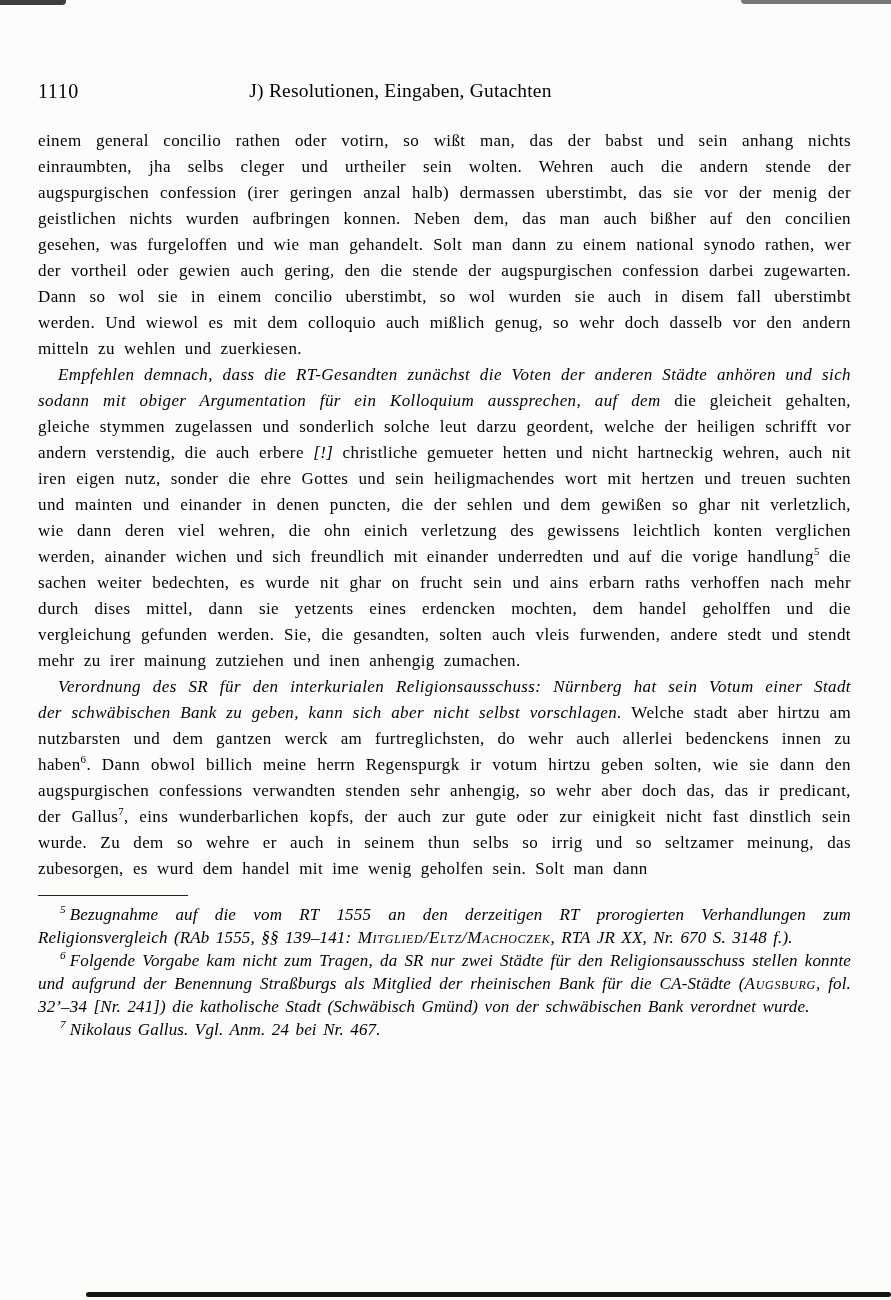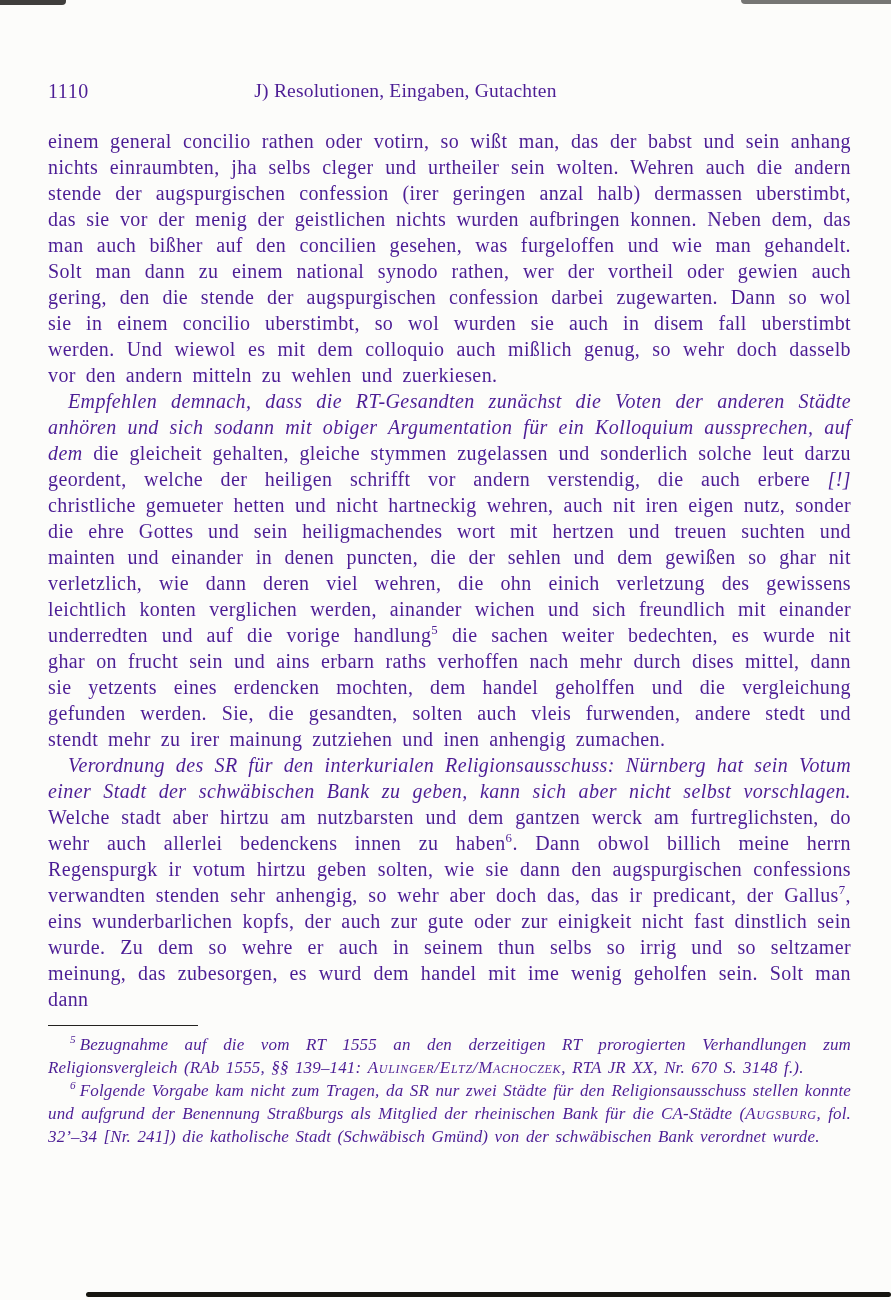--- a/index.html
+++ b/index.html
@@ -5,25 +5,25 @@
   html, body {
     margin: 0;
     padding: 0;
     background: #ffffff;
   }
   .page {
     position: relative;
     width: 891px;
     height: 1300px;
     background: #fcfcfa;
-    color: #4c1d95;
+    color: #000000;
     font-family: "Liberation Serif", serif;
     overflow: hidden;
     box-sizing: border-box;
-    padding: 80px 40px 0 48px;
+    padding: 80px 40px 0 38px;
   }
   .header-row {
     position: relative;
     height: 26px;
     margin-bottom: 22px;
   }
   .page-number {
     position: absolute;
     left: 0;
     top: 0;
@@ -34,21 +34,21 @@
     position: absolute;
     left: 0;
     right: 0;
     top: 0;
     text-align: center;
     font-size: 19.5px;
     transform: translateX(-44px);
     letter-spacing: 0.2px;
   }
   .body-text {
-    font-size: 20px;
+    font-size: 17px;
     line-height: 26px;
     text-align: justify;
     letter-spacing: 0.4px;
     word-spacing: 4.5px;
   }
   .body-text p {
     margin: 0;
   }
   .body-text p.indent {
     text-indent: 20px;
@@ -124,21 +124,22 @@
 
   <div class="body-text">
       <p><span class="r-n">einem general concilio rathen oder votirn, so wißt man, das der babst und sein anhang nichts einraumbten, jha selbs cleger und urtheiler sein wolten. Wehren auch die andern stende der augspurgischen confession (irer geringen anzal halb) dermassen uberstimbt, das sie vor der menig der geistlichen nichts wurden aufbringen konnen. Neben dem, das man auch bißher auf den concilien gesehen, was furgeloffen und wie man gehandelt. Solt man dann zu einem national synodo rathen, wer der vortheil oder gewien auch gering, den die stende der augspurgischen confession darbei zugewarten. Dann so wol sie in einem concilio uberstimbt, so wol wurden sie auch in disem fall uberstimbt werden. Und wiewol es mit dem colloquio auch mißlich genug, so wehr doch dasselb vor den andern mitteln zu wehlen und zuerkiesen.</span></p>
       <p class="indent"><span class="r-i">Empfehlen demnach, dass die RT-Gesandten zunächst die Voten der anderen Städte anhören und sich sodann mit obiger Argumentation für ein Kolloquium aussprechen, auf dem </span><span class="r-n">die gleicheit gehalten, gleiche stymmen zugelassen und sonderlich solche leut darzu geordent, welche der heiligen schrifft vor andern verstendig, die auch erbere </span><span class="r-i">[!]</span><span class="r-n"> christliche gemueter hetten und nicht hartneckig wehren, auch nit iren eigen nutz, sonder die ehre Gottes und sein heiligmachendes wort mit hertzen und treuen suchten und mainten und einander in denen puncten, die der sehlen und dem gewißen so ghar nit verletzlich, wie dann deren viel wehren, die ohn einich verletzung des gewissens leichtlich konten verglichen werden, ainander wichen und sich freundlich mit einander underredten und auf die vorige handlung</span><span class="r-sup">5</span><span class="r-n"> die sachen weiter bedechten, es wurde nit ghar on frucht sein und ains erbarn raths verhoffen nach mehr durch dises mittel, dann sie yetzents eines erdencken mochten, dem handel geholffen und die vergleichung gefunden werden. Sie, die gesandten, solten auch vleis furwenden, andere stedt und stendt mehr zu irer mainung zutziehen und inen anhengig zumachen.</span></p>
       <p class="indent"><span class="r-i">Verordnung des SR für den interkurialen Religionsausschuss: Nürnberg hat sein Votum einer Stadt der schwäbischen Bank zu geben, kann sich aber nicht selbst vorschlagen. </span><span class="r-n">Welche stadt aber hirtzu am nutzbarsten und dem gantzen werck am furtreglichsten, do wehr auch allerlei bedenckens innen zu haben</span><span class="r-sup">6</span><span class="r-n">. Dann obwol billich meine herrn Regenspurgk ir votum hirtzu geben solten, wie sie dann den augspurgischen confessions verwandten stenden sehr anhengig, so wehr aber doch das, das ir predicant, der Gallus</span><span class="r-sup">7</span><span class="r-n">, eins wunderbarlichen kopfs, der auch zur gute oder zur einigkeit nicht fast dinstlich sein wurde. Zu dem so wehre er auch in seinem thun selbs so irrig und so seltzamer meinung, das zubesorgen, es wurd dem handel mit ime wenig geholfen sein. Solt man dann</span></p>
     </div>
 
   <div class="footnote-rule"></div>
 
   <div class="footnotes">
-      <p><span class="fn-marker">5</span><span class="r-i">Bezugnahme auf die vom RT 1555 an den derzeitigen RT prorogierten Verhandlungen zum Religionsvergleich (RAb 1555, §§ 139–141: </span><span class="r-sc">Aulinger/Eltz/Machoczek</span><span class="r-i">, RTA JR XX, Nr. 670 S. 3148 f.).</span></p>
+      <p><span class="fn-marker">5</span><span class="r-i">Bezugnahme auf die vom RT 1555 an den derzeitigen RT prorogierten Verhandlungen zum Religionsvergleich (RAb 1555, §§ 139–141: </span><span class="r-sc">Mitglied/Eltz/Machoczek</span><span class="r-i">, RTA JR XX, Nr. 670 S. 3148 f.).</span></p>
       <p><span class="fn-marker">6</span><span class="r-i">Folgende Vorgabe kam nicht zum Tragen, da SR nur zwei Städte für den Religionsausschuss stellen konnte und aufgrund der Benennung Straßburgs als Mitglied der rheinischen Bank für die CA-Städte (</span><span class="r-sc">Augsburg</span><span class="r-i">, fol. 32’–34 [Nr. 241]) die katholische Stadt (Schwäbisch Gmünd) von der schwäbischen Bank verordnet wurde.</span></p>
+      <p><span class="fn-marker">7</span><span class="r-i">Nikolaus Gallus. Vgl. Anm. 24 bei Nr. 467.</span></p>
     </div>
 
   <div class="artifact artifact-top-left"></div>
   <div class="artifact artifact-top-right"></div>
   <div class="artifact artifact-bottom"></div>
 
 </div>
 
 </body></html>

